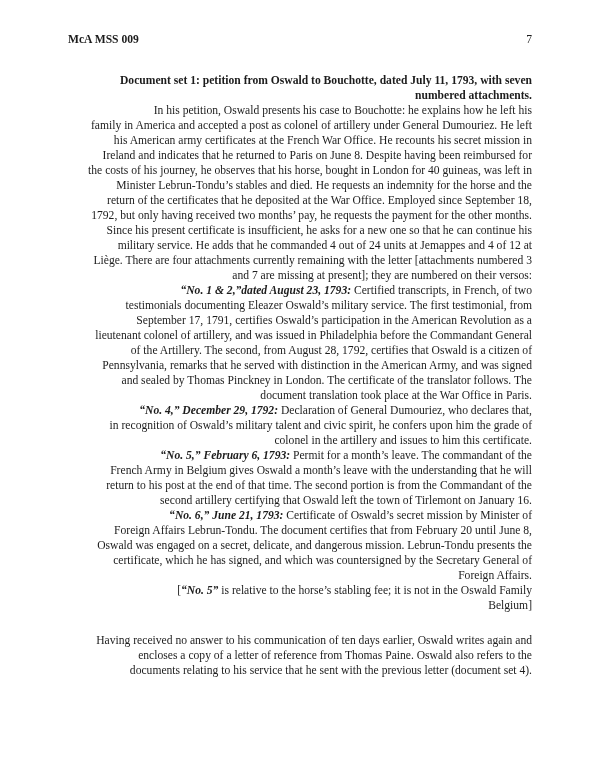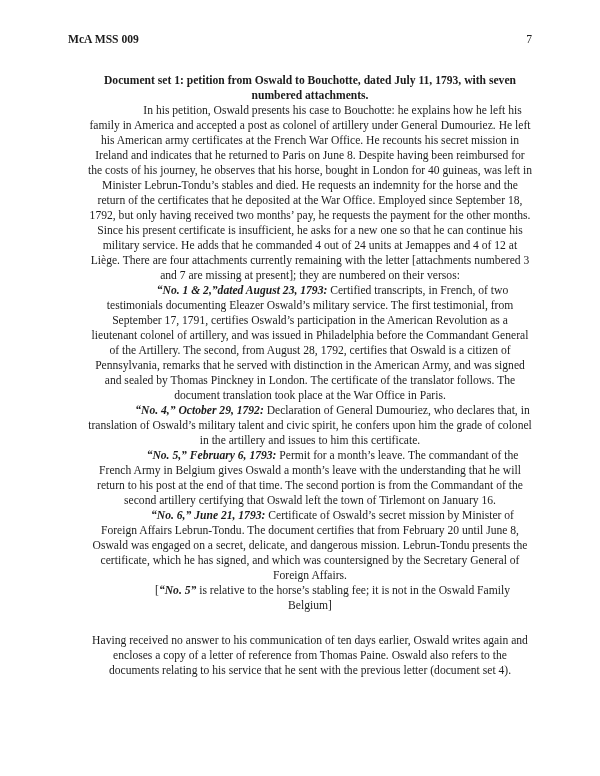--- a/index.html
+++ b/index.html
@@ -11,42 +11,42 @@
     overflow:hidden;
   }
   .header{display:flex;justify-content:space-between;align-items:baseline;margin-bottom:26px;}
   .collection-id{font-weight:bold;font-family:Liberation Serif, serif;}
   .page-number{font-weight:normal;}
   .section-heading{font:inherit;font-weight:bold;margin:0;}
   p{margin:0;}
   p.indent{text-indent:45px;}
   b{font-weight:bold;font-style:italic;}
   .section-gap{height:20px;}
-  .content{text-align:center;margin-left:20px;}
+  .content{text-align:right;margin-left:20px;}
 </style>
 </head>
 <body>
 
 <div class="page">
 
   <div class="header">
     <span class="collection-id">McA MSS 009</span>
     <span class="page-number">7</span>
   </div>
 
   <div class="content">
 
     <h2 class="section-heading">Document set 1: petition from Oswald to Bouchotte, dated July 11, 1793, with seven numbered attachments.</h2>
 
     <p class="indent">In his petition, Oswald presents his case to Bouchotte: he explains how he left his family in America and accepted a post as colonel of artillery under General Dumouriez. He left his American army certificates at the French War Office. He recounts his secret mission in Ireland and indicates that he returned to Paris on June 8. Despite having been reimbursed for the costs of his journey, he observes that his horse, bought in London for 40 guineas, was left in Minister Lebrun-Tondu’s stables and died. He requests an indemnity for the horse and the return of the certificates that he deposited at the War Office. Employed since September 18, 1792, but only having received two months’ pay, he requests the payment for the other months. Since his present certificate is insufficient, he asks for a new one so that he can continue his military service. He adds that he commanded 4 out of 24 units at Jemappes and 4 of 12 at Liège. There are four attachments currently remaining with the letter [attachments numbered 3 and 7 are missing at present]; they are numbered on their versos:</p>
 
     <p class="indent"><span></span><b>“No. 1 &amp; 2,”dated August 23, 1793:</b><span> Certified transcripts, in French, of two testimonials documenting Eleazer Oswald’s military service. The first testimonial, from September 17, 1791, certifies Oswald’s participation in the American Revolution as a lieutenant colonel of artillery, and was issued in Philadelphia before the Commandant General of the Artillery. The second, from August 28, 1792, certifies that Oswald is a citizen of Pennsylvania, remarks that he served with distinction in the American Army, and was signed and sealed by Thomas Pinckney in London. The certificate of the translator follows. The document translation took place at the War Office in Paris.</span></p>
 
 
-    <p class="indent"><span></span><b>“No. 4,” October 29, 1792:</b><span> Declaration of General Dumouriez, who declares that, in translation of Oswald’s military talent and civic spirit, he confers upon him the grade of colonel in the artillery and issues to him this certificate.</span></p>
+    <p class="indent"><span></span><b>“No. 4,” December 29, 1792:</b><span> Declaration of General Dumouriez, who declares that, in recognition of Oswald’s military talent and civic spirit, he confers upon him the grade of colonel in the artillery and issues to him this certificate.</span></p>
 
     <p class="indent"><span></span><b>“No. 5,” February 6, 1793:</b><span> Permit for a month’s leave. The commandant of the French Army in Belgium gives Oswald a month’s leave with the understanding that he will return to his post at the end of that time. The second portion is from the Commandant of the second artillery certifying that Oswald left the town of Tirlemont on January 16.</span></p>
 
     <p class="indent"><span></span><b>“No. 6,” June 21, 1793:</b><span> Certificate of Oswald’s secret mission by Minister of Foreign Affairs Lebrun-Tondu. The document certifies that from February 20 until June 8, Oswald was engaged on a secret, delicate, and dangerous mission. Lebrun-Tondu presents the certificate, which he has signed, and which was countersigned by the Secretary General of Foreign Affairs.</span></p>
 
     <p class="indent"><span>[</span><b>“No. 5”</b><span> is relative to the horse’s stabling fee; it is not in the Oswald Family Belgium]</span></p>
 
     <div class="section-gap"></div>
 
 

